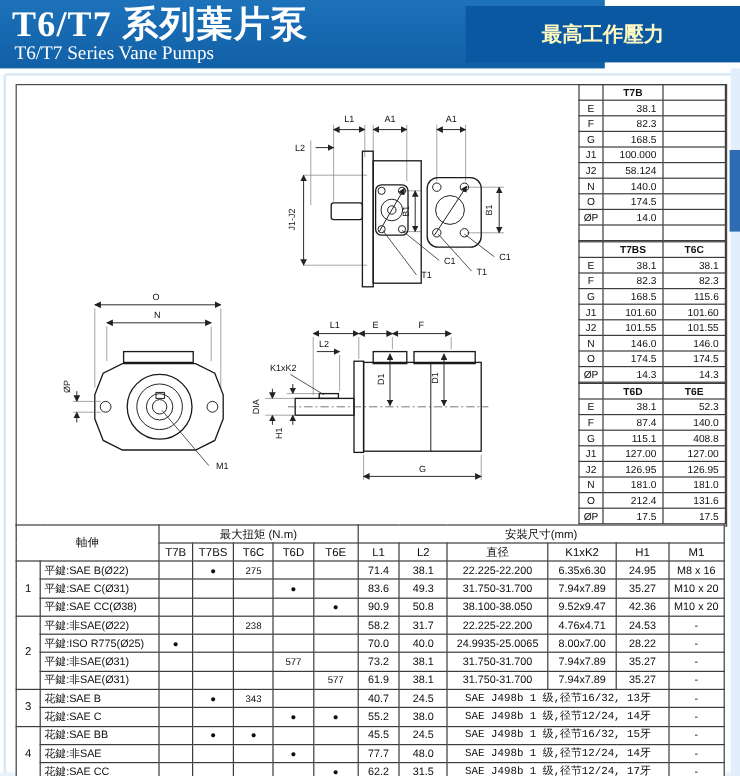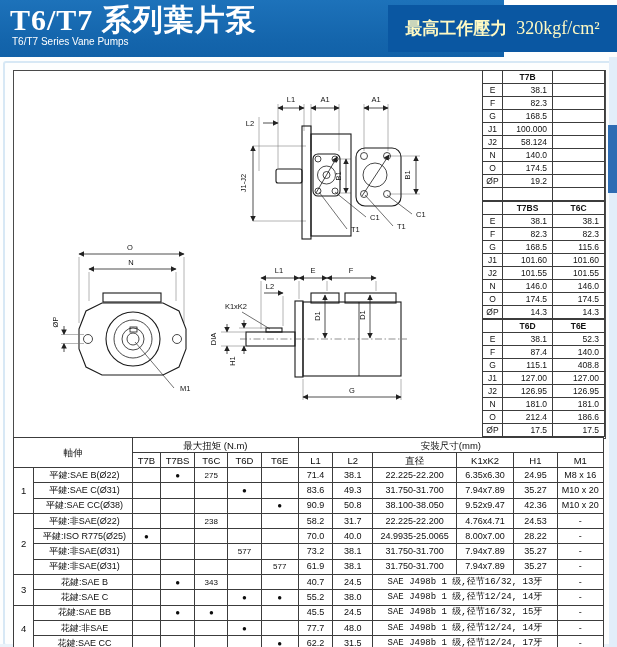--- a/index.html
+++ b/index.html
@@ -4,22 +4,22 @@
 <style>
   html,body{margin:0;padding:0;}
   body{width:617px;height:647px;font-family:"Liberation Sans",sans-serif;background:#fff;}
   .page{position:relative;width:617px;height:647px;background:#fdfefe;overflow:hidden;}
 
   
   .header{position:absolute;left:0;top:0;width:504px;height:57px;
     background:linear-gradient(180deg,#1d72ba 0%,#1465ac 70%,#1161a8 100%);}
   .header-title{position:absolute;left:10px;top:0px;color:#fff;font-size:30px;font-weight:bold;
     font-family:"Liberation Serif",serif;letter-spacing:1px;white-space:nowrap;}
-  .header-sub{position:absolute;left:12px;top:36px;color:#fff;font-size:10px;
-    font-family:Liberation Sans, sans-serif;white-space:nowrap;}
+  .header-sub{position:absolute;left:12px;top:36px;color:#fff;font-size:16px;
+    font-family:Liberation Serif, serif;white-space:nowrap;}
   .header-right{position:absolute;left:388px;top:5px;width:229px;height:47px;background:#0a57a2;
     display:flex;align-items:center;justify-content:center;gap:9px;color:#fef9c3;white-space:nowrap;}
   .pressure-label{font-size:17px;font-weight:bold;}
   .pressure-value{font-size:18px;font-family:"Liberation Serif",serif;}
 
   
   .frame{position:absolute;left:3px;top:61px;width:606px;height:581px;border:2px solid #d7e8f5;border-radius:3px;}
   .edge-right{position:absolute;left:609px;top:57px;width:8px;height:590px;background:#e2eefa;}
   .edge-bottom{position:absolute;left:0;top:644px;width:609px;height:3px;background:#eaf3fa;}
   .edge-tab{position:absolute;left:608px;top:125px;width:9px;height:68px;background:#2d6cb3;}
@@ -42,36 +42,35 @@
   .dimt th{font-weight:bold;text-align:center;font-size:8.5px;}
   .dimt td.l{text-align:center;}
   .dimt td.v{text-align:right;padding-right:5px;}
 
   
   table.spec{position:absolute;left:13px;top:437px;width:591px;border-collapse:collapse;
     table-layout:fixed;font-size:9px;color:#0d0d0d;background:#fff;}
   .spec th,.spec td{border:1px solid #3c3c3c;padding:0;height:14.3px;line-height:13px;
     text-align:center;font-weight:normal;white-space:nowrap;overflow:hidden;}
   .spec thead th{font-size:9.5px;height:14px;}
-  .spec td.nm{text-align:center;padding-left:3px;}
+  .spec td.nm{text-align:left;padding-left:3px;}
   .spec td.mk{font-size:8px;}
   .spec td.num{font-size:9.5px;}
   .spec td.sp{letter-spacing:0;font-family:Liberation Mono, monospace;}
 </style>
 </head>
 <body>
 
 <div class="page">
 
   <div class="header">
     <div class="header-title">T6/T7 系列葉片泵</div>
     <div class="header-sub">T6/T7 Series Vane Pumps</div>
     <div class="header-right">
       <span class="pressure-label">最高工作壓力</span>
-      <span class="pressure-value">320kgf/cm²</span>
     </div>
   </div>
 
   <div class="frame"></div>
   <div class="edge-right"></div>
   <div class="edge-bottom"></div>
   <div class="edge-tab"></div>
 
   <div class="dbox">
     <svg class="draw" width="589" height="365" viewBox="0 0 589 365">
@@ -265,21 +264,21 @@
               <td class="v">140.0</td>
               <td class="v"></td>
             </tr>
             <tr>
               <td class="l">O</td>
               <td class="v">174.5</td>
               <td class="v"></td>
             </tr>
             <tr>
               <td class="l">ØP</td>
-              <td class="v">19.2</td>
+              <td class="v">14.0</td>
               <td class="v"></td>
             </tr>
             <tr>
               <td class="l"></td>
               <td class="v"></td>
               <td class="v"></td>
             </tr>
           </tbody>
       </table>
       <table class="dimt">
@@ -374,21 +373,21 @@
               <td class="v">126.95</td>
             </tr>
             <tr>
               <td class="l">N</td>
               <td class="v">181.0</td>
               <td class="v">181.0</td>
             </tr>
             <tr>
               <td class="l">O</td>
               <td class="v">212.4</td>
-              <td class="v">186.6</td>
+              <td class="v">131.6</td>
             </tr>
             <tr>
               <td class="l">ØP</td>
               <td class="v">17.5</td>
               <td class="v">17.5</td>
             </tr>
           </tbody>
       </table>
     </div>
   </div>

